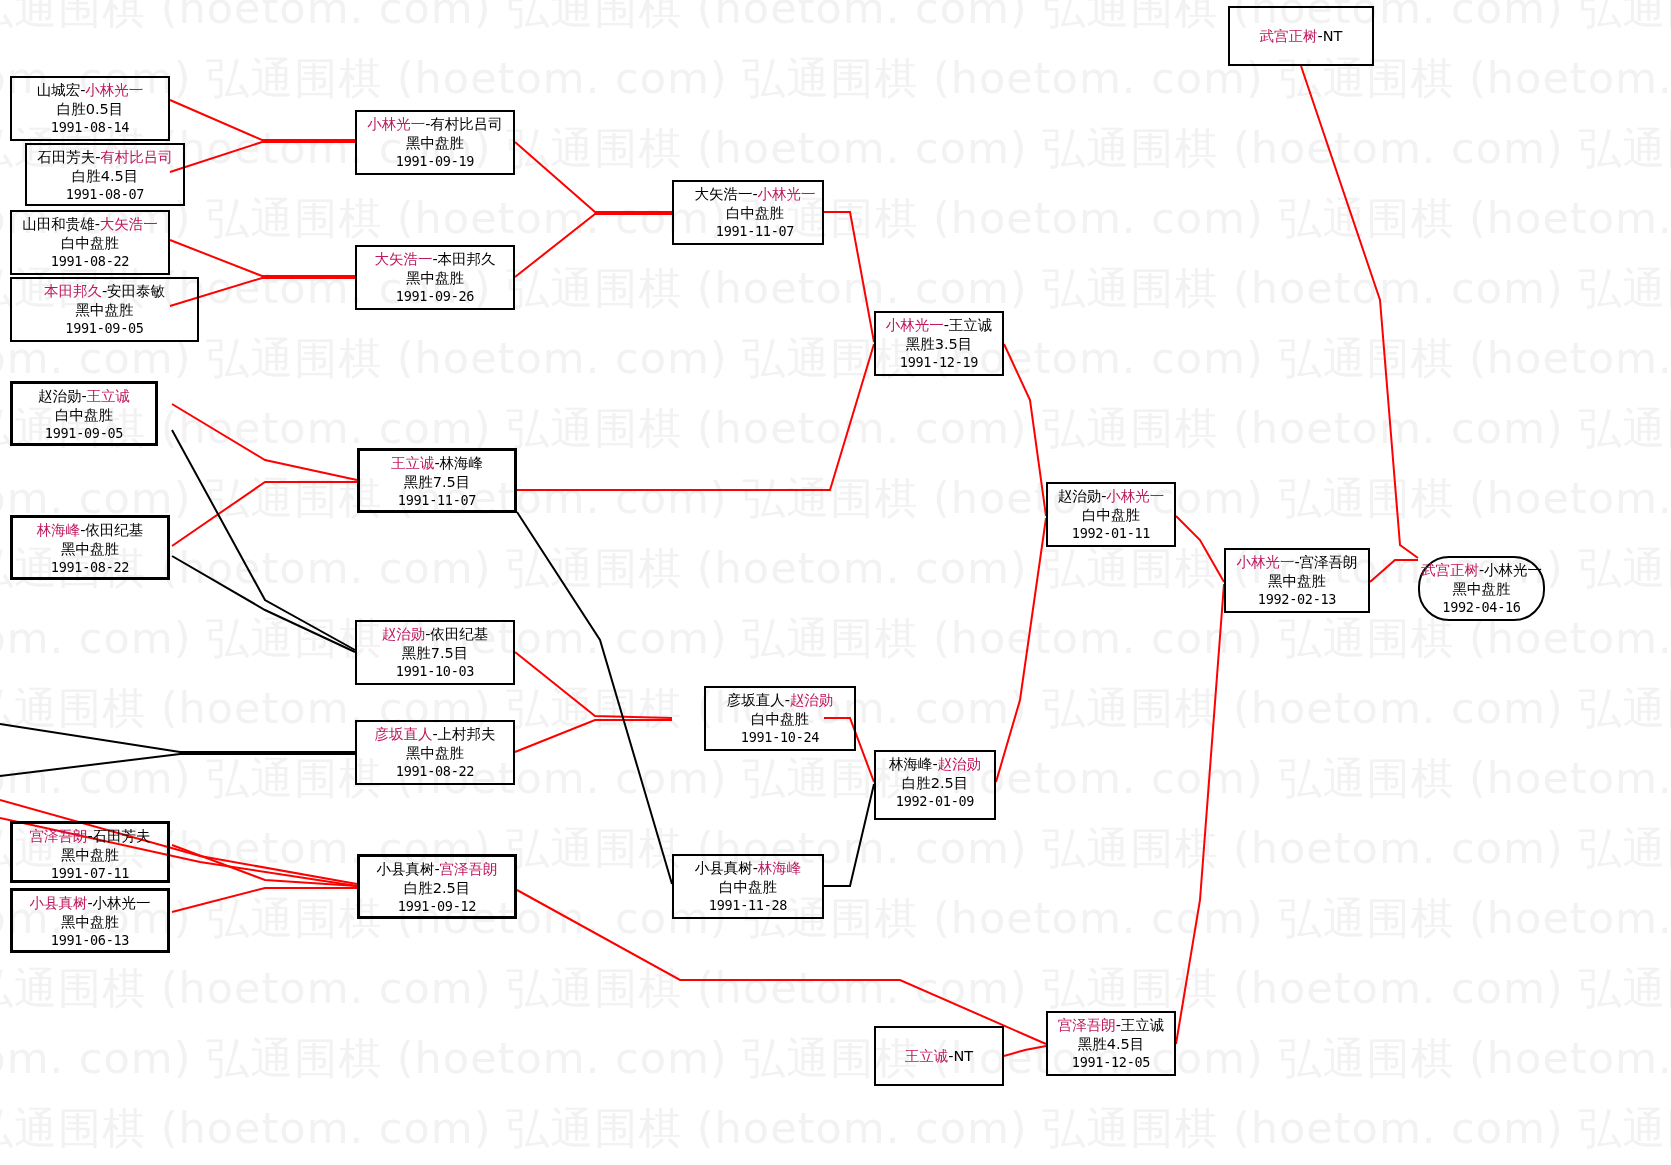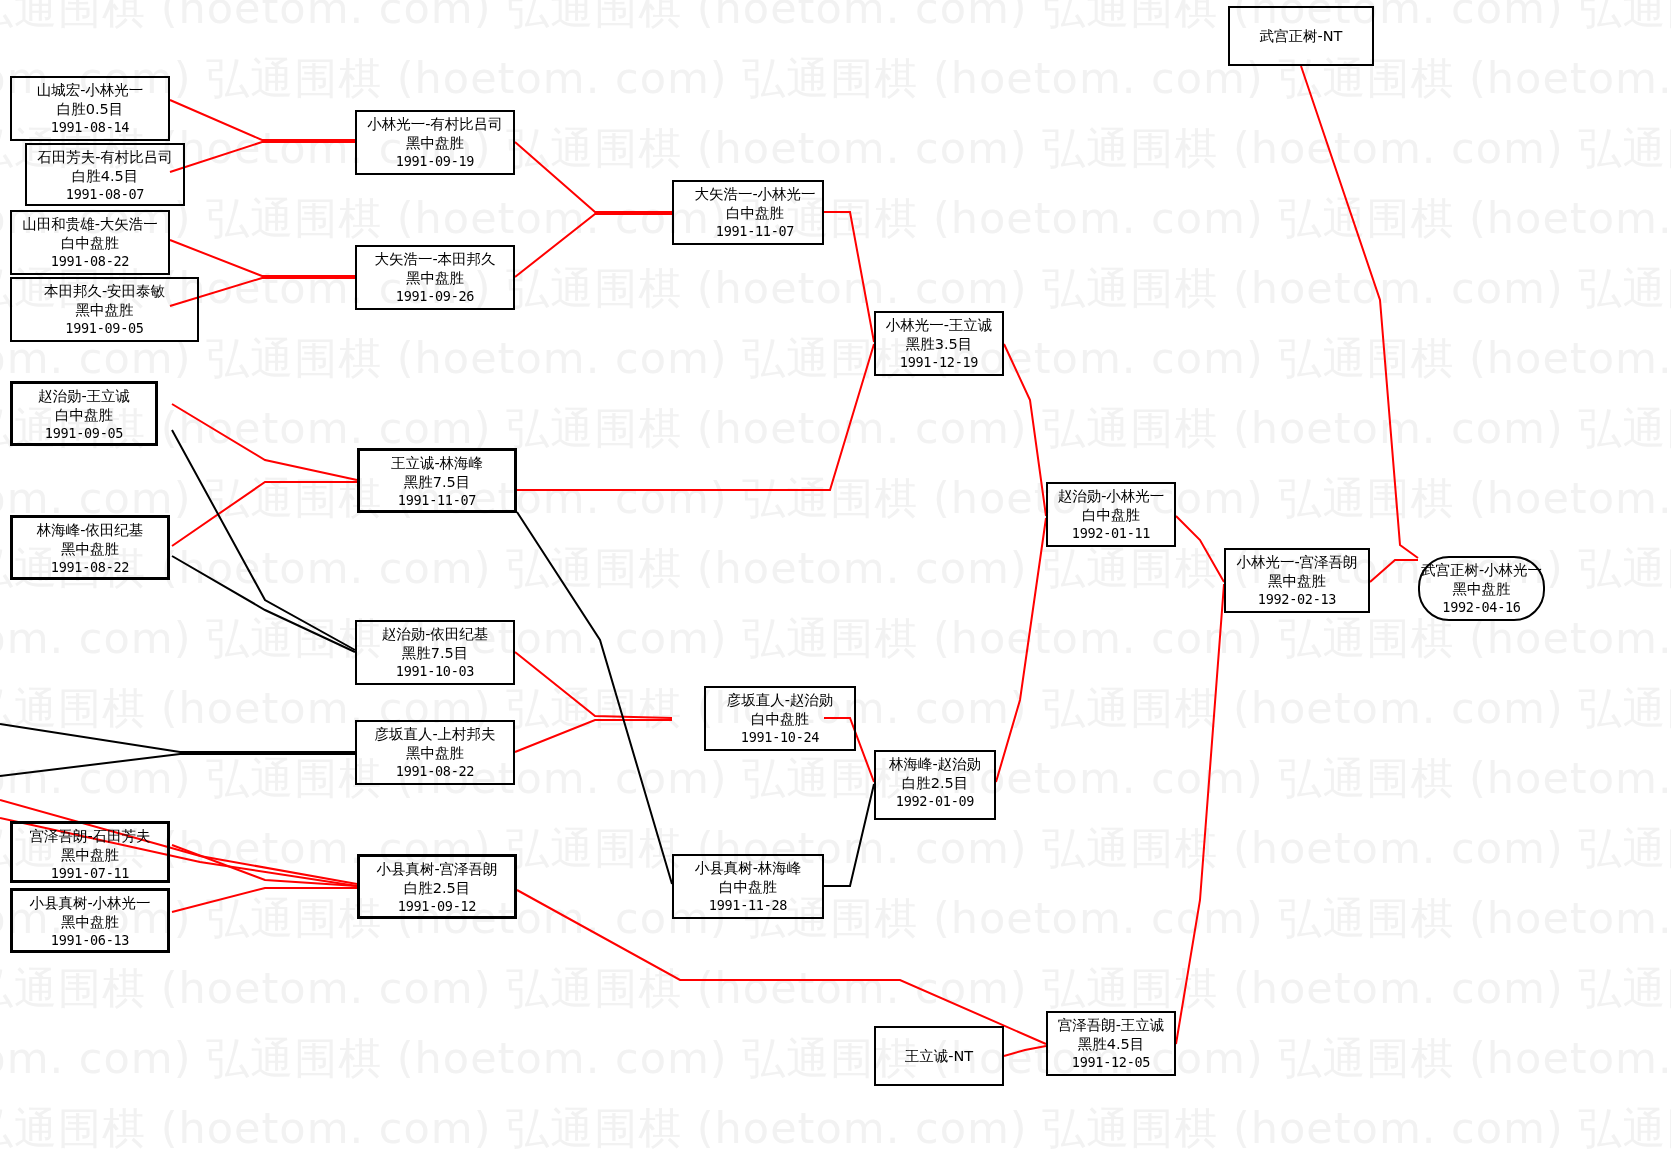--- a/index.html
+++ b/index.html
@@ -39,21 +39,21 @@
     text-align:center;
     font-size:14.5px;
     line-height:1.30;
     color:#000000;
     padding-top:3px;
     font-family:"DejaVu Sans","Liberation Sans",sans-serif;
   }
   .node.thick{border-width:3px;}
   .node .ln{display:block;white-space:nowrap;}
   .node .ln1{letter-spacing:0px;}
-  .red{color:#000000;}
+  .red{color:#be185d;}
   .blk{color:#000000;}
   .date{font-family:"DejaVu Sans Mono","Liberation Mono",monospace;font-size:13.5px;letter-spacing:-0.3px;}
   .single{padding-top:0;display:flex;align-items:center;justify-content:center;}
 </style>
 </head>
 <body>
 
 <div id="stage">
 
   <div id="watermarks">

